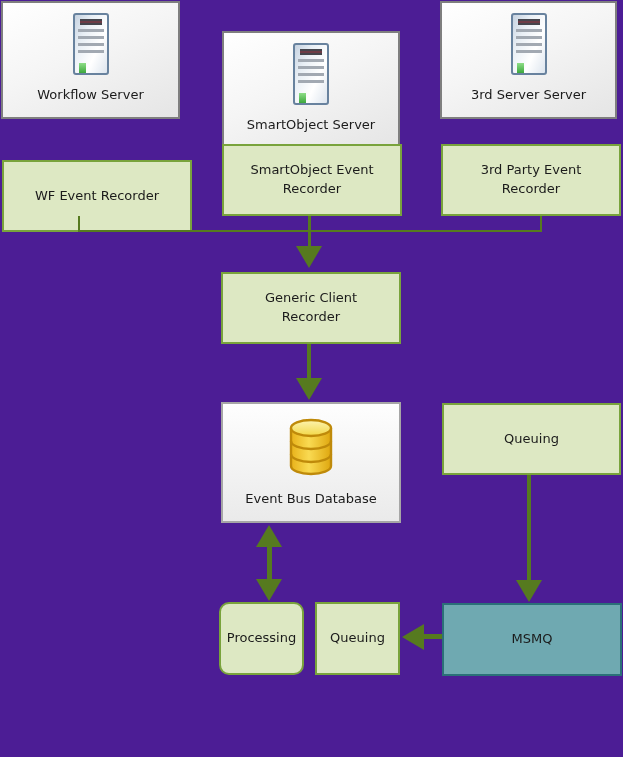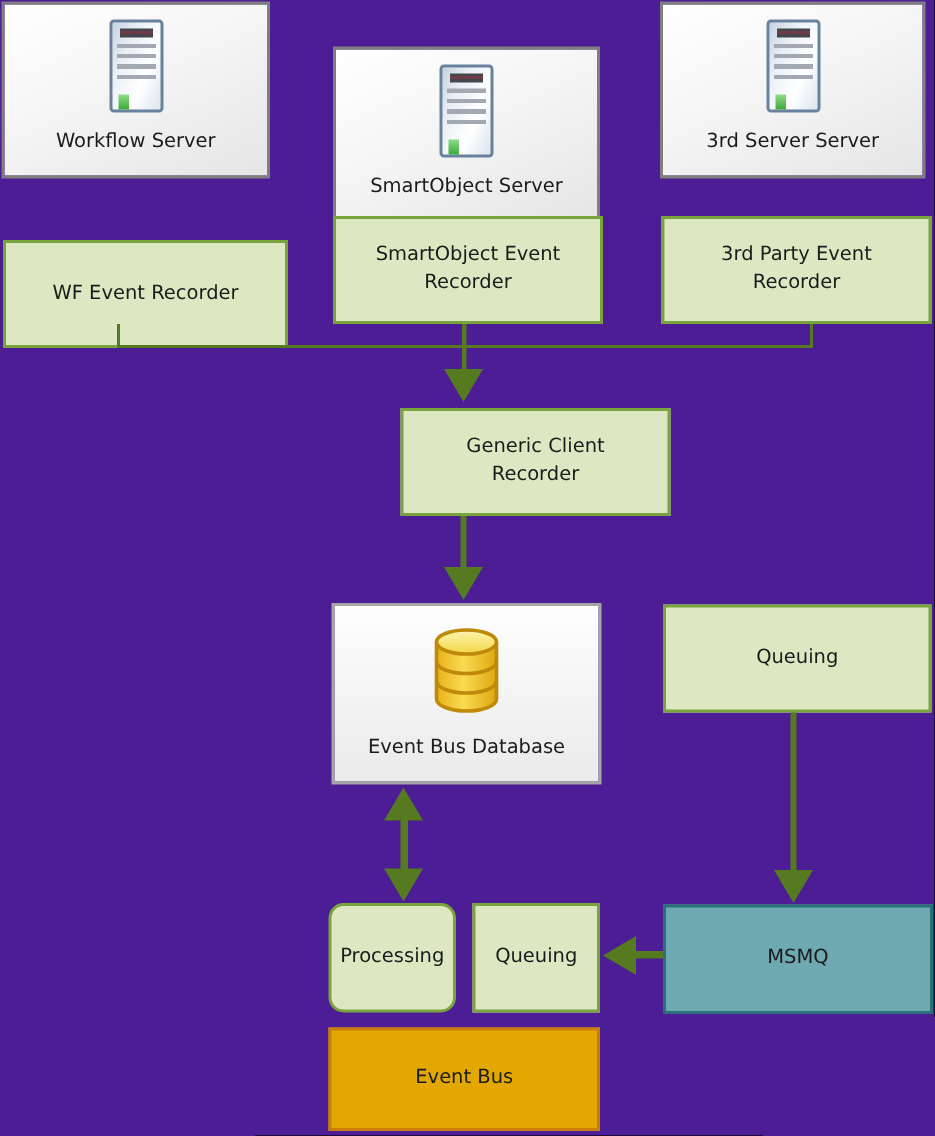--- a/index.html
+++ b/index.html
@@ -98,21 +98,21 @@
   <div class="box green-box" style="left:441px; top:144px; width:180px; height:72px; padding:0 32px;">
     <span>3rd Party Event Recorder</span>
   </div>
 
   <div class="line" style="left:78px; top:216px; width:2px; height:16px;"></div>
   <div class="line" style="left:540px; top:216px; width:2px; height:16px;"></div>
   <div class="line" style="left:78px; top:230px; width:464px; height:2px;"></div>
   <div class="line" style="left:308px; top:216px; width:3px; height:32px;"></div>
   <div class="ah ah-down" style="left:296px; top:246px;"></div>
 
-  <div class="box green-box" style="left:221px; top:272px; width:180px; height:72px; padding:0 16px;margin-left:46px;">
+  <div class="box green-box" style="left:221px; top:272px; width:180px; height:72px; padding:0 16px;">
     <span>Generic Client Recorder</span>
   </div>
 
   <div class="line" style="left:307px; top:344px; width:4px; height:34px;"></div>
   <div class="ah ah-down" style="left:296px; top:378px;"></div>
 
   <div class="box db-box" style="left:221px; top:402px; width:180px; height:121px;">
     <svg width="46" height="60" viewBox="0 0 46 60" style="margin-top:13px; flex:none;">
       <defs>
         <linearGradient id="dbBody" x1="0" y1="0" x2="1" y2="0">
@@ -154,17 +154,14 @@
     <span>Queuing</span>
   </div>
 
   <div class="box teal-box" style="left:442px; top:603px; width:180px; height:73px;">
     <span>MSMQ</span>
   </div>
 
   <div class="line" style="left:423px; top:634px; width:19px; height:5px;"></div>
   <div class="ah ah-left" style="left:402px; top:624px;"></div>
 
-  <div class="box gold-box" style="left:219px; top:685px; width:181px; height:69px;">
-    <span>Event Bus</span>
-  </div>
 
 </div>
 
 </body></html>

